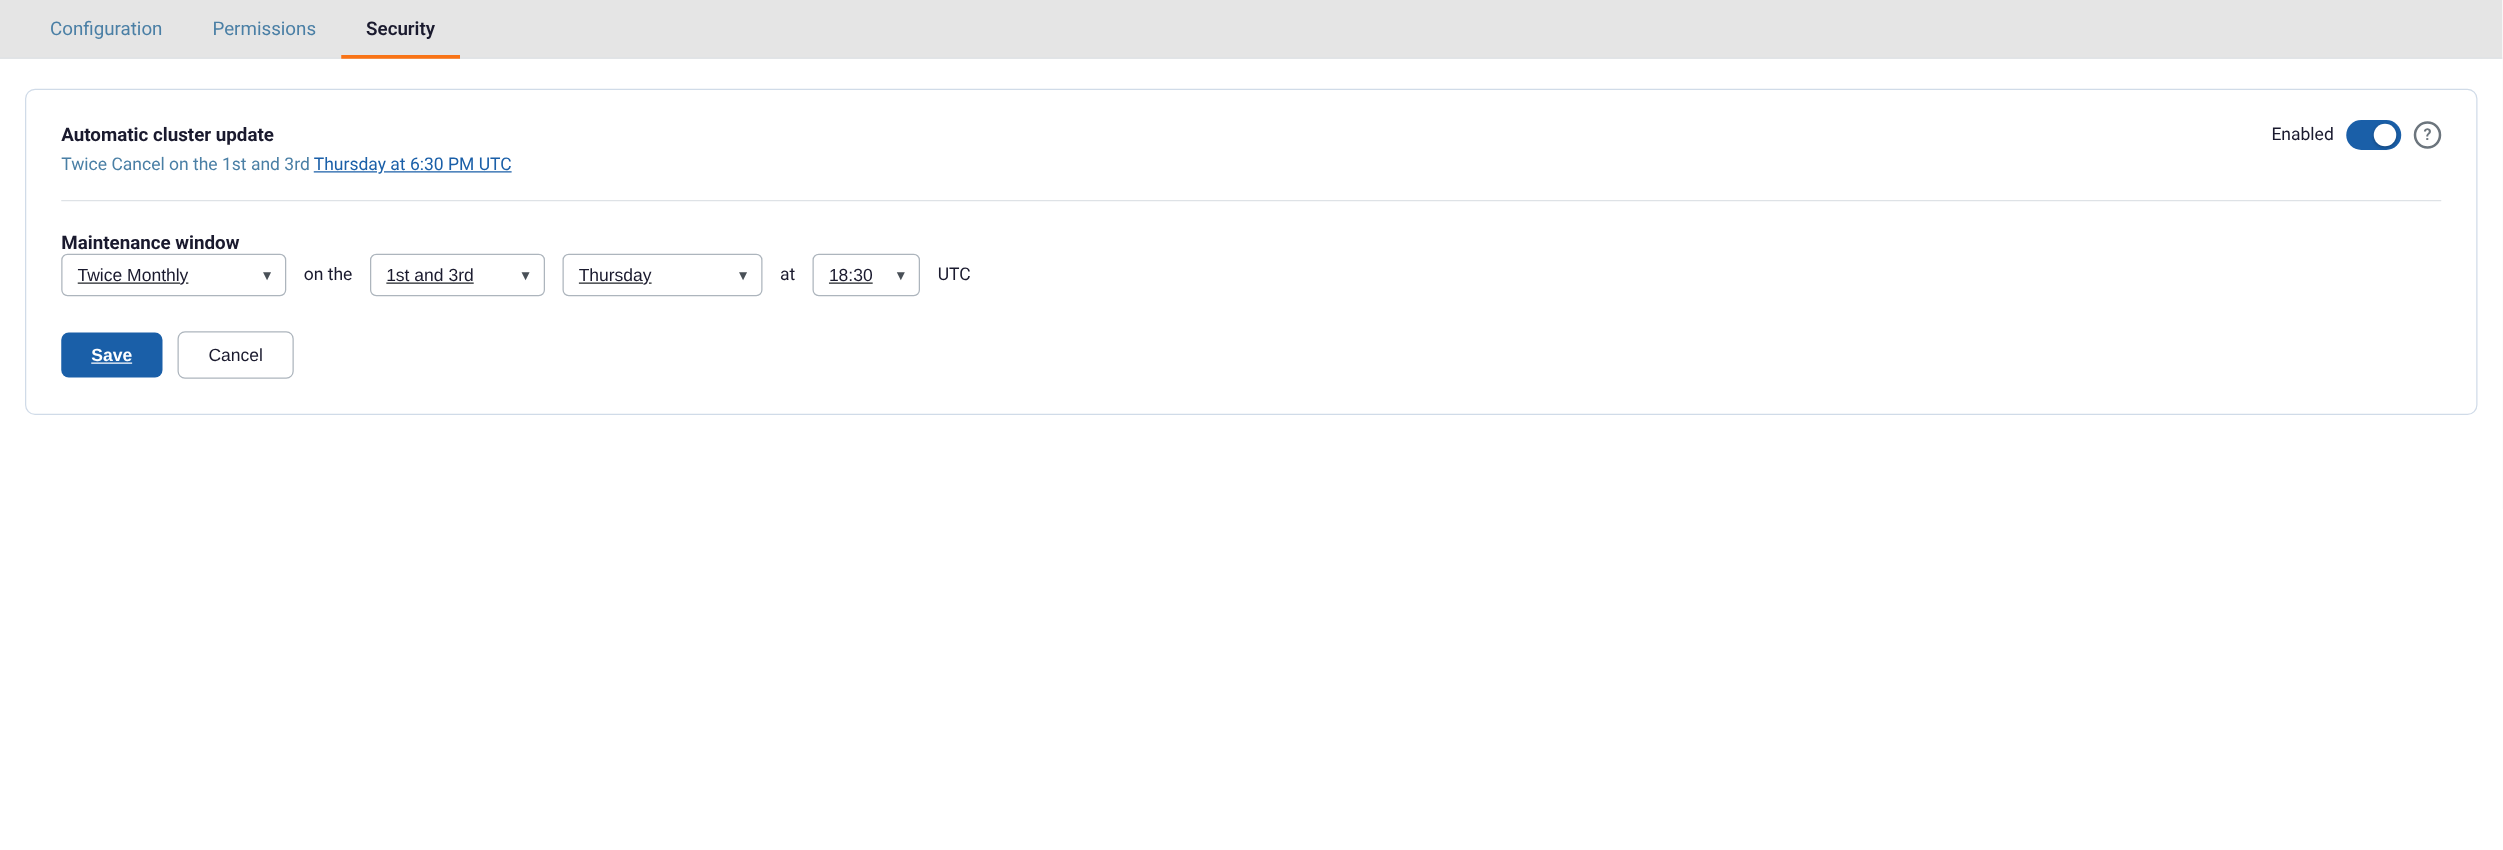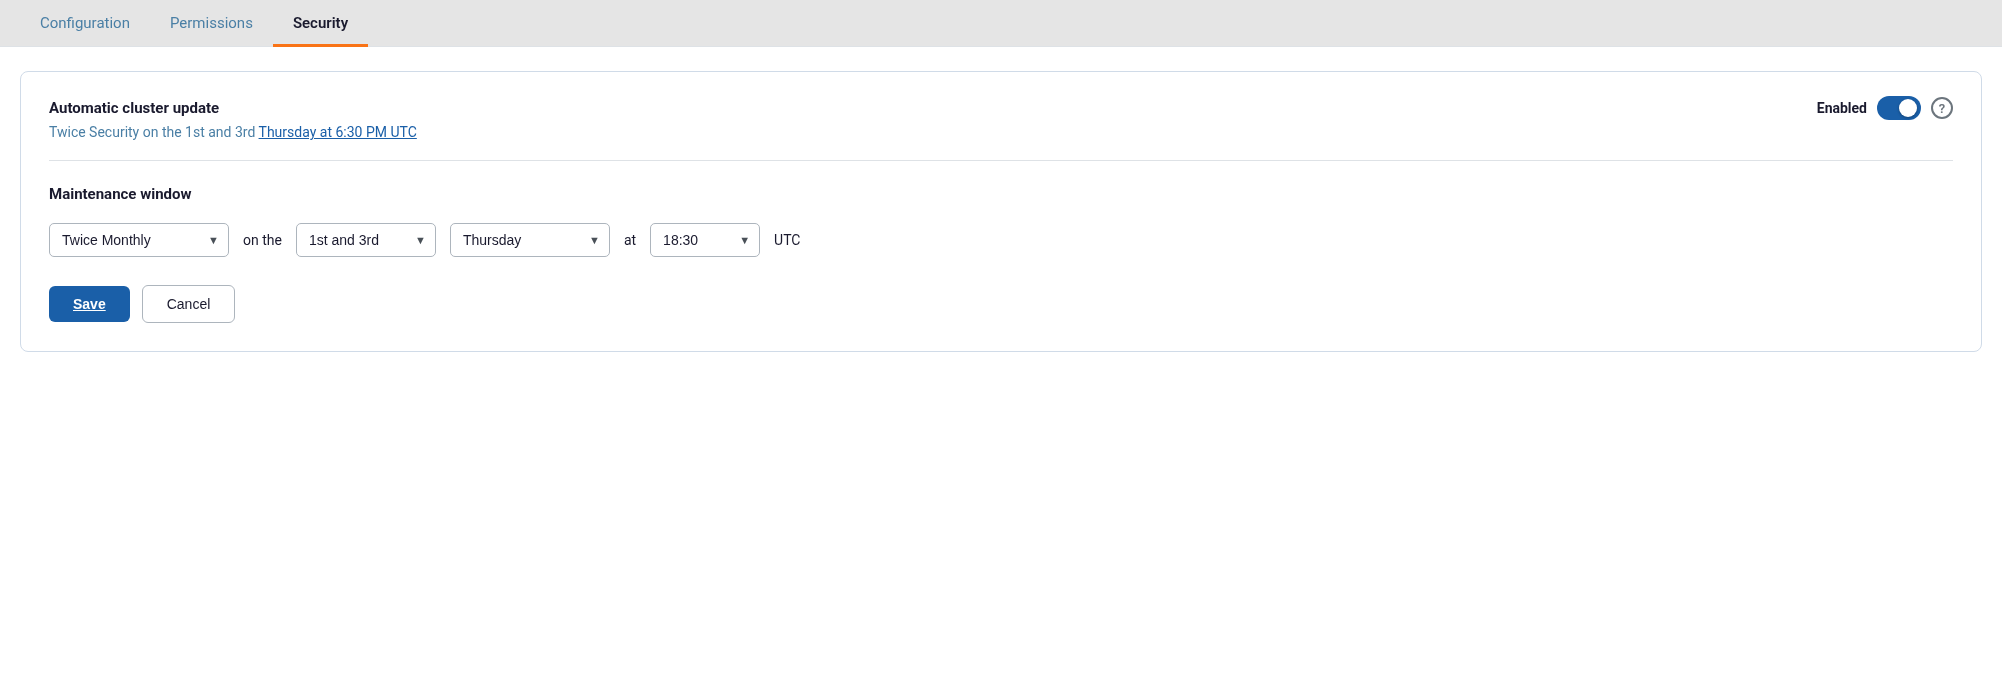--- a/index.html
+++ b/index.html
@@ -75,21 +75,21 @@
     }
 
     .enabled-section {
       display: flex;
       align-items: center;
       gap: 10px;
     }
 
     .enabled-label {
       font-size: 14px;
-      font-weight: 700;
+      font-weight: 400;
       color: #1a1a2e;
     }
 
     
     .toggle-wrapper {
       position: relative;
       width: 44px;
       height: 24px;
     }
 
@@ -151,40 +151,40 @@
       border: none;
       border-top: 1px solid #dee2e6;
       margin: 4px 0 24px;
     }
 
     
     .maintenance-title {
       font-size: 15px;
       font-weight: 700;
       color: #1a1a2e;
-      margin-bottom: 20px;
     }
 
     .maintenance-row {
       display: flex;
       align-items: center;
       gap: 14px;
       flex-wrap: wrap;
       margin-bottom: 28px;
     }
 
     .maintenance-text {
       font-size: 14px;
       color: #1a1a2e;
     }
 
     .select-wrapper {
       position: relative;
       display: inline-flex;
       align-items: center;
+      text-decoration: underline;
     }
 
     .select-wrapper select {
       appearance: none;
       -webkit-appearance: none;
       border: 1px solid #adb5bd;
       border-radius: 5px;
       padding: 8px 36px 8px 12px;
       font-size: 14px;
       color: #1a1a2e;
@@ -198,21 +198,21 @@
       right: 10px;
       pointer-events: none;
       color: #495057;
       font-size: 11px;
     }
 
     
     .select-frequency { width: 180px; }
     .select-occurrence { width: 140px; }
     .select-day { width: 160px; }
-    .select-time { width: 110px; }
+    .select-time { width: 86px; }
 
     
     .button-row {
       display: flex;
       gap: 12px;
       align-items: center;
     }
 
     .btn-save {
       background: #1a5fa8;
@@ -259,21 +259,21 @@
           <span class="enabled-label">Enabled</span>
           <label class="toggle-wrapper">
             <input type="checkbox" checked="" style="">
             <span class="toggle-slider"></span>
           </label>
           <div class="help-icon">?</div>
         </div>
       </div>
 
       <div class="cluster-update-subtitle">
-        <span>Twice Security on the 1st and 3rd </span><a>Thursday at 6:30 PM UTC</a>
+        <span>Twice Cancel on the 1st and 3rd </span><a>Thursday at 6:30 PM UTC</a>
       </div>
 
       <hr class="divider">
 
       <div class="maintenance-title">Maintenance window</div>
 
       <div class="maintenance-row">
 
         <div class="select-wrapper">
           <select class="select-frequency">

